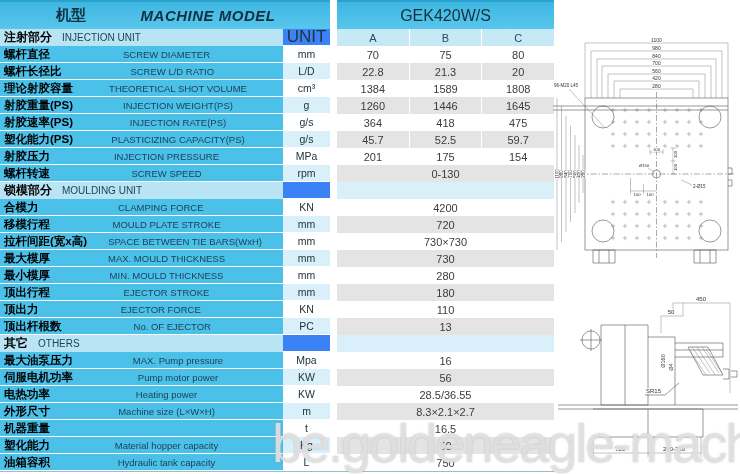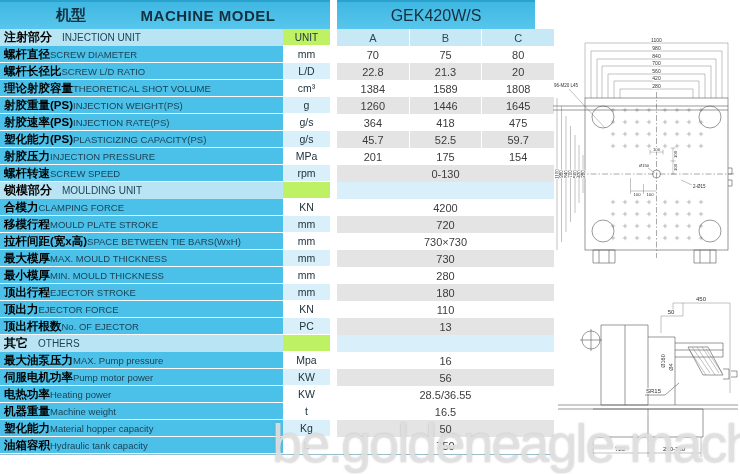--- a/index.html
+++ b/index.html
@@ -8,36 +8,36 @@
 
   
   #spec-table{position:absolute;left:0;top:2;width:554px;border-bottom:1px solid #9bbccb;}
   .row{display:flex;height:17px;}
   .gapcol{width:7px;background:#fff;flex:0 0 auto;}
 
   .title-row{height:29px;}
   .title-left{width:330px;background:linear-gradient(#3eb7e2,#58c6ec);display:flex;align-items:center;
               color:#13303f;border-top:2px solid #2aa2cc;box-sizing:border-box;}
   .t-zh{font-size:15px;font-weight:bold;margin-left:56px;white-space:nowrap;}
-  .t-en{flex:1;text-align:center;font-size:15px;font-weight:bold;letter-spacing:.5px;}
-  .title-model{width:198px;background:linear-gradient(#3eb7e2,#58c6ec);display:flex;align-items:center;
+  .t-en{flex:1;text-align:center;font-size:15px;font-weight:bold;letter-spacing:.5px;font-style:italic;}
+  .title-model{width:217px;background:linear-gradient(#3eb7e2,#58c6ec);display:flex;align-items:center;
                justify-content:center;font-size:16px;color:#16303e;border-top:2px solid #2aa2cc;box-sizing:border-box;}
 
   .label-cell{width:283px;display:flex;align-items:center;box-sizing:border-box;overflow:hidden;}
   .data-row .label-cell{background:#4bc0e8;border-bottom:1px solid #fdfeff;}
   .section-row .label-cell{background:#b9e4f4;}
   .zh{font-size:11.5px;font-weight:bold;color:#000000;margin-left:4px;white-space:nowrap;}
-  .en{flex:1;text-align:left;font-size:9.5px;color:#1c4356;white-space:nowrap;}
+  .en{flex:1;text-align:center;font-size:9.5px;color:#1c4356;white-space:nowrap;}
   .section-row .zh{font-size:12px;}
   .section-row .en{flex:0 0 auto;margin-left:10px;text-align:left;font-size:10px;}
 
   .unit-cell{width:47px;display:flex;align-items:center;justify-content:center;font-size:10.5px;
              color:#20343e;background:#fff;box-sizing:border-box;border-bottom:1px solid #fff;}
   .unit-cell.alt{background:#d9eff9;}
-  .section-row .unit-cell{background:#bef264;font-size:10px;}
+  .section-row .unit-cell{background:#3b82f6;font-size:17px;}
 
   .vals{width:217px;display:flex;}
   .vcell{flex:1;display:flex;align-items:center;justify-content:center;font-size:11px;color:#3c3c3c;
          background:#fff;border-right:1px solid #fff;box-sizing:border-box;}
   .vcell:last-child{border-right:none;}
   .altv .vcell{background:#e4e4e5;}
   .abc-cell{background:#c7e9f6;color:#274a5c;font-size:11px;}
   .empty-vals{background:#d9eff9;}
 
   
@@ -318,22 +318,32 @@
             <div class="en">Heating power</div>
           </div>
           <div class="cell unit-cell">KW</div>
           <div class="gapcol"></div>
           <div class="vals">
             <div class="vcell">28.5/36.55</div>
           </div>
         </div>
         <div class="row data-row">
           <div class="cell label-cell">
+            <div class="zh">外形尺寸</div>
+            <div class="en">Machine size (L×W×H)</div>
+          </div>
+          <div class="cell unit-cell alt">m</div>
+          <div class="gapcol"></div>
+          <div class="vals altv">
+            <div class="vcell">8.3×2.1×2.7</div>
+          </div>
+        </div>
+        <div class="row data-row">
+          <div class="cell label-cell">
             <div class="zh">机器重量</div>
-            <div class="en">Machine weight</div>
           </div>
           <div class="cell unit-cell">t</div>
           <div class="gapcol"></div>
           <div class="vals">
             <div class="vcell">16.5</div>
           </div>
         </div>
         <div class="row data-row">
           <div class="cell label-cell">
             <div class="zh">塑化能力</div>

